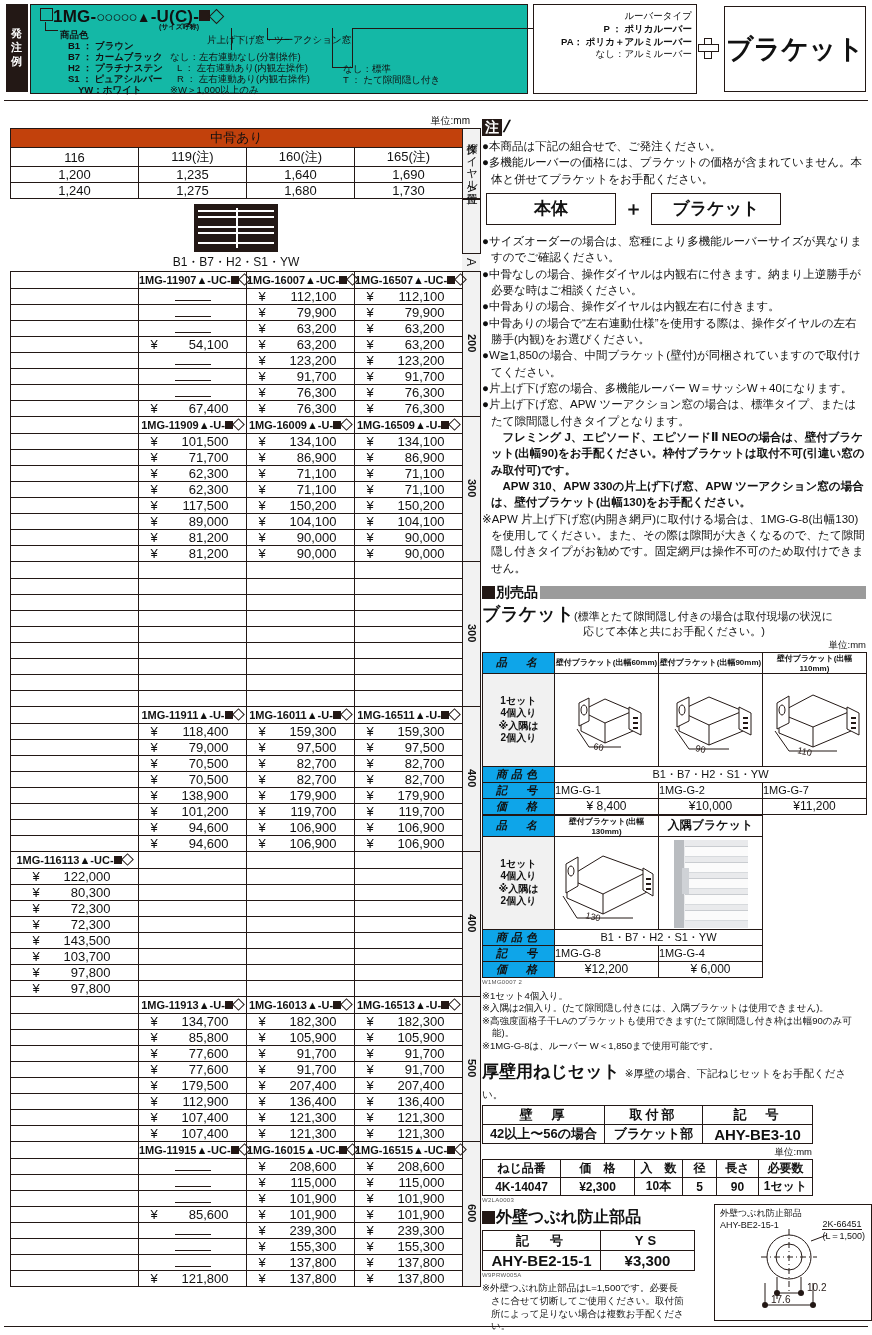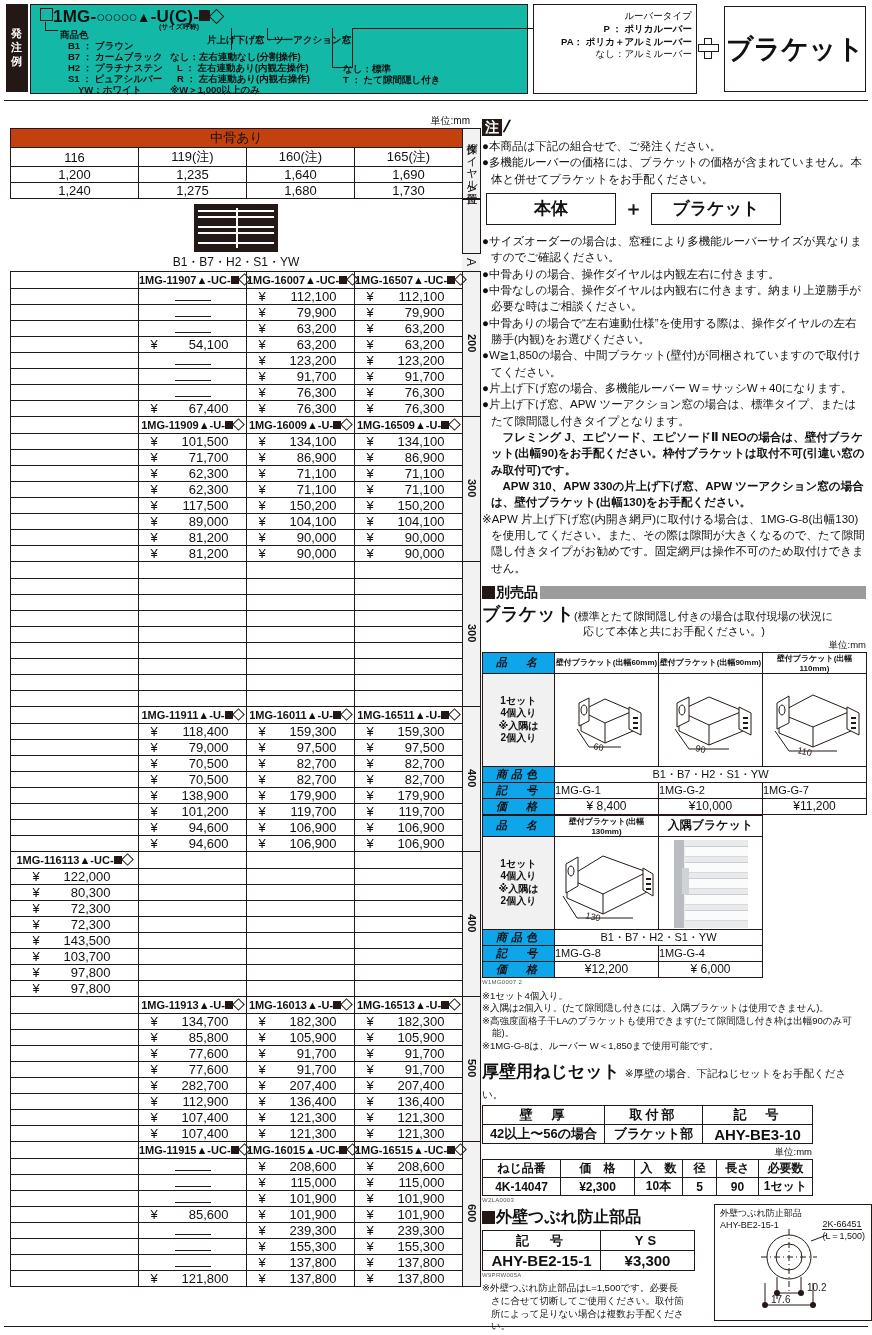--- a/index.html
+++ b/index.html
@@ -24,21 +24,21 @@
   }
   .code-line{position:absolute;left:9px;top:2px;font-size:17px;font-weight:700;letter-spacing:.2px;white-space:nowrap;}
   .ring{font-size:15px;font-weight:400;letter-spacing:-1px;}
   .sqr{display:inline-block;width:11px;height:11px;border:1.5px solid #231815;vertical-align:1px;}
   .sqf{display:inline-block;width:11px;height:11px;background:#231815;vertical-align:1px;}
   .dia{display:inline-block;width:9px;height:9px;border:1.5px solid #231815;transform:rotate(45deg);vertical-align:0px;margin:0 1px;}
   .tri{font-size:14px;}
 
   .lead{position:absolute;background:#231815;}
   .legend{position:absolute;font-size:9.5px;line-height:1.32;white-space:nowrap;font-weight:700;}
-  .legend.normal{font-weight:700;}
+  .legend.normal{font-weight:400;}
 
   .lv-box{position:absolute;left:527px;top:0;width:162px;height:88px;border:1.4px solid #231815;background:#fff;}
   .lv-txt{position:absolute;right:4px;top:5px;text-align:right;font-size:9.5px;line-height:1.35;white-space:nowrap;}
   .plus-sign{position:absolute;left:692px;top:34px;width:20px;height:20px;}
   .plus-sign:before,.plus-sign:after{content:"";position:absolute;background:#fff;border:1.3px solid #231815;}
   .plus-sign:before{left:6px;top:0;width:6px;height:19px;}
   .plus-sign:after{left:0;top:6px;width:19px;height:6px;}
   .plus-mask{position:absolute;left:7.3px;top:7.3px;width:5px;height:5px;background:#fff;}
   .br-box{position:absolute;left:718px;top:2px;width:140px;height:84px;border:1.4px solid #231815;
           display:flex;align-items:center;justify-content:center;font-size:27px;font-weight:700;}
@@ -578,21 +578,21 @@
             <td class="val"><span class="yen-cell"><span class="y">¥</span><span class="n">91,700</span></span></td>
           </tr>
           <tr class="pricerow solid-b">
             <td class="val"></td>
             <td class="val"><span class="yen-cell"><span class="y">¥</span><span class="n">77,600</span></span></td>
             <td class="val"><span class="yen-cell"><span class="y">¥</span><span class="n">91,700</span></span></td>
             <td class="val"><span class="yen-cell"><span class="y">¥</span><span class="n">91,700</span></span></td>
           </tr>
           <tr class="pricerow dash-b">
             <td class="val"></td>
-            <td class="val"><span class="yen-cell"><span class="y">¥</span><span class="n">282,700</span></span></td>
+            <td class="val"><span class="yen-cell"><span class="y">¥</span><span class="n">179,500</span></span></td>
             <td class="val"><span class="yen-cell"><span class="y">¥</span><span class="n">207,400</span></span></td>
             <td class="val"><span class="yen-cell"><span class="y">¥</span><span class="n">207,400</span></span></td>
           </tr>
           <tr class="pricerow dash-b">
             <td class="val"></td>
             <td class="val"><span class="yen-cell"><span class="y">¥</span><span class="n">112,900</span></span></td>
             <td class="val"><span class="yen-cell"><span class="y">¥</span><span class="n">136,400</span></span></td>
             <td class="val"><span class="yen-cell"><span class="y">¥</span><span class="n">136,400</span></span></td>
           </tr>
           <tr class="pricerow dash-b">
@@ -679,22 +679,22 @@
     </div>
 
     <div class="combo">
       <div class="cell">本体</div>
       <div class="op">＋</div>
       <div class="cell">ブラケット</div>
     </div>
 
     <div class="nlist">
       <p>●サイズオーダーの場合は、窓種により多機能ルーバーサイズが異なりますのでご確認ください。</p>
+      <p>●中骨なしの場合、操作ダイヤルは内観右に付きます。納まり上逆勝手が必要な時はご相談ください。</p>
       <p>●中骨ありの場合、操作ダイヤルは内観左右に付きます。</p>
-      <p>●中骨なしの場合、操作ダイヤルは内観右に付きます。納まり上逆勝手が必要な時はご相談ください。</p>
       <p>●中骨ありの場合で“左右連動仕様”を使用する際は、操作ダイヤルの左右勝手(内観)をお選びください。</p>
       <p>●W≧1,850の場合、中間ブラケット(壁付)が同梱されていますので取付けてください。</p>
       <p>●片上げ下げ窓の場合、多機能ルーバー W＝サッシW＋40になります。</p>
       <p>●片上げ下げ窓、APW ツーアクション窓の場合は、標準タイプ、またはたて隙間隠し付きタイプとなります。</p>
       <p class="cont">　フレミング J、エピソード、エピソードⅡ NEOの場合は、壁付ブラケット(出幅90)をお手配ください。枠付ブラケットは取付不可(引違い窓のみ取付可)です。</p>
       <p class="cont">　APW 310、APW 330の片上げ下げ窓、APW ツーアクション窓の場合は、壁付ブラケット(出幅130)をお手配ください。</p>
       <p>※APW 片上げ下げ窓(内開き網戸)に取付ける場合は、1MG-G-8(出幅130)を使用してください。また、その際は隙間が大きくなるので、たて隙間隠し付きタイプがお勧めです。固定網戸は操作不可のため取付けできません。</p>
     </div>
 
     <div class="sec-head">

